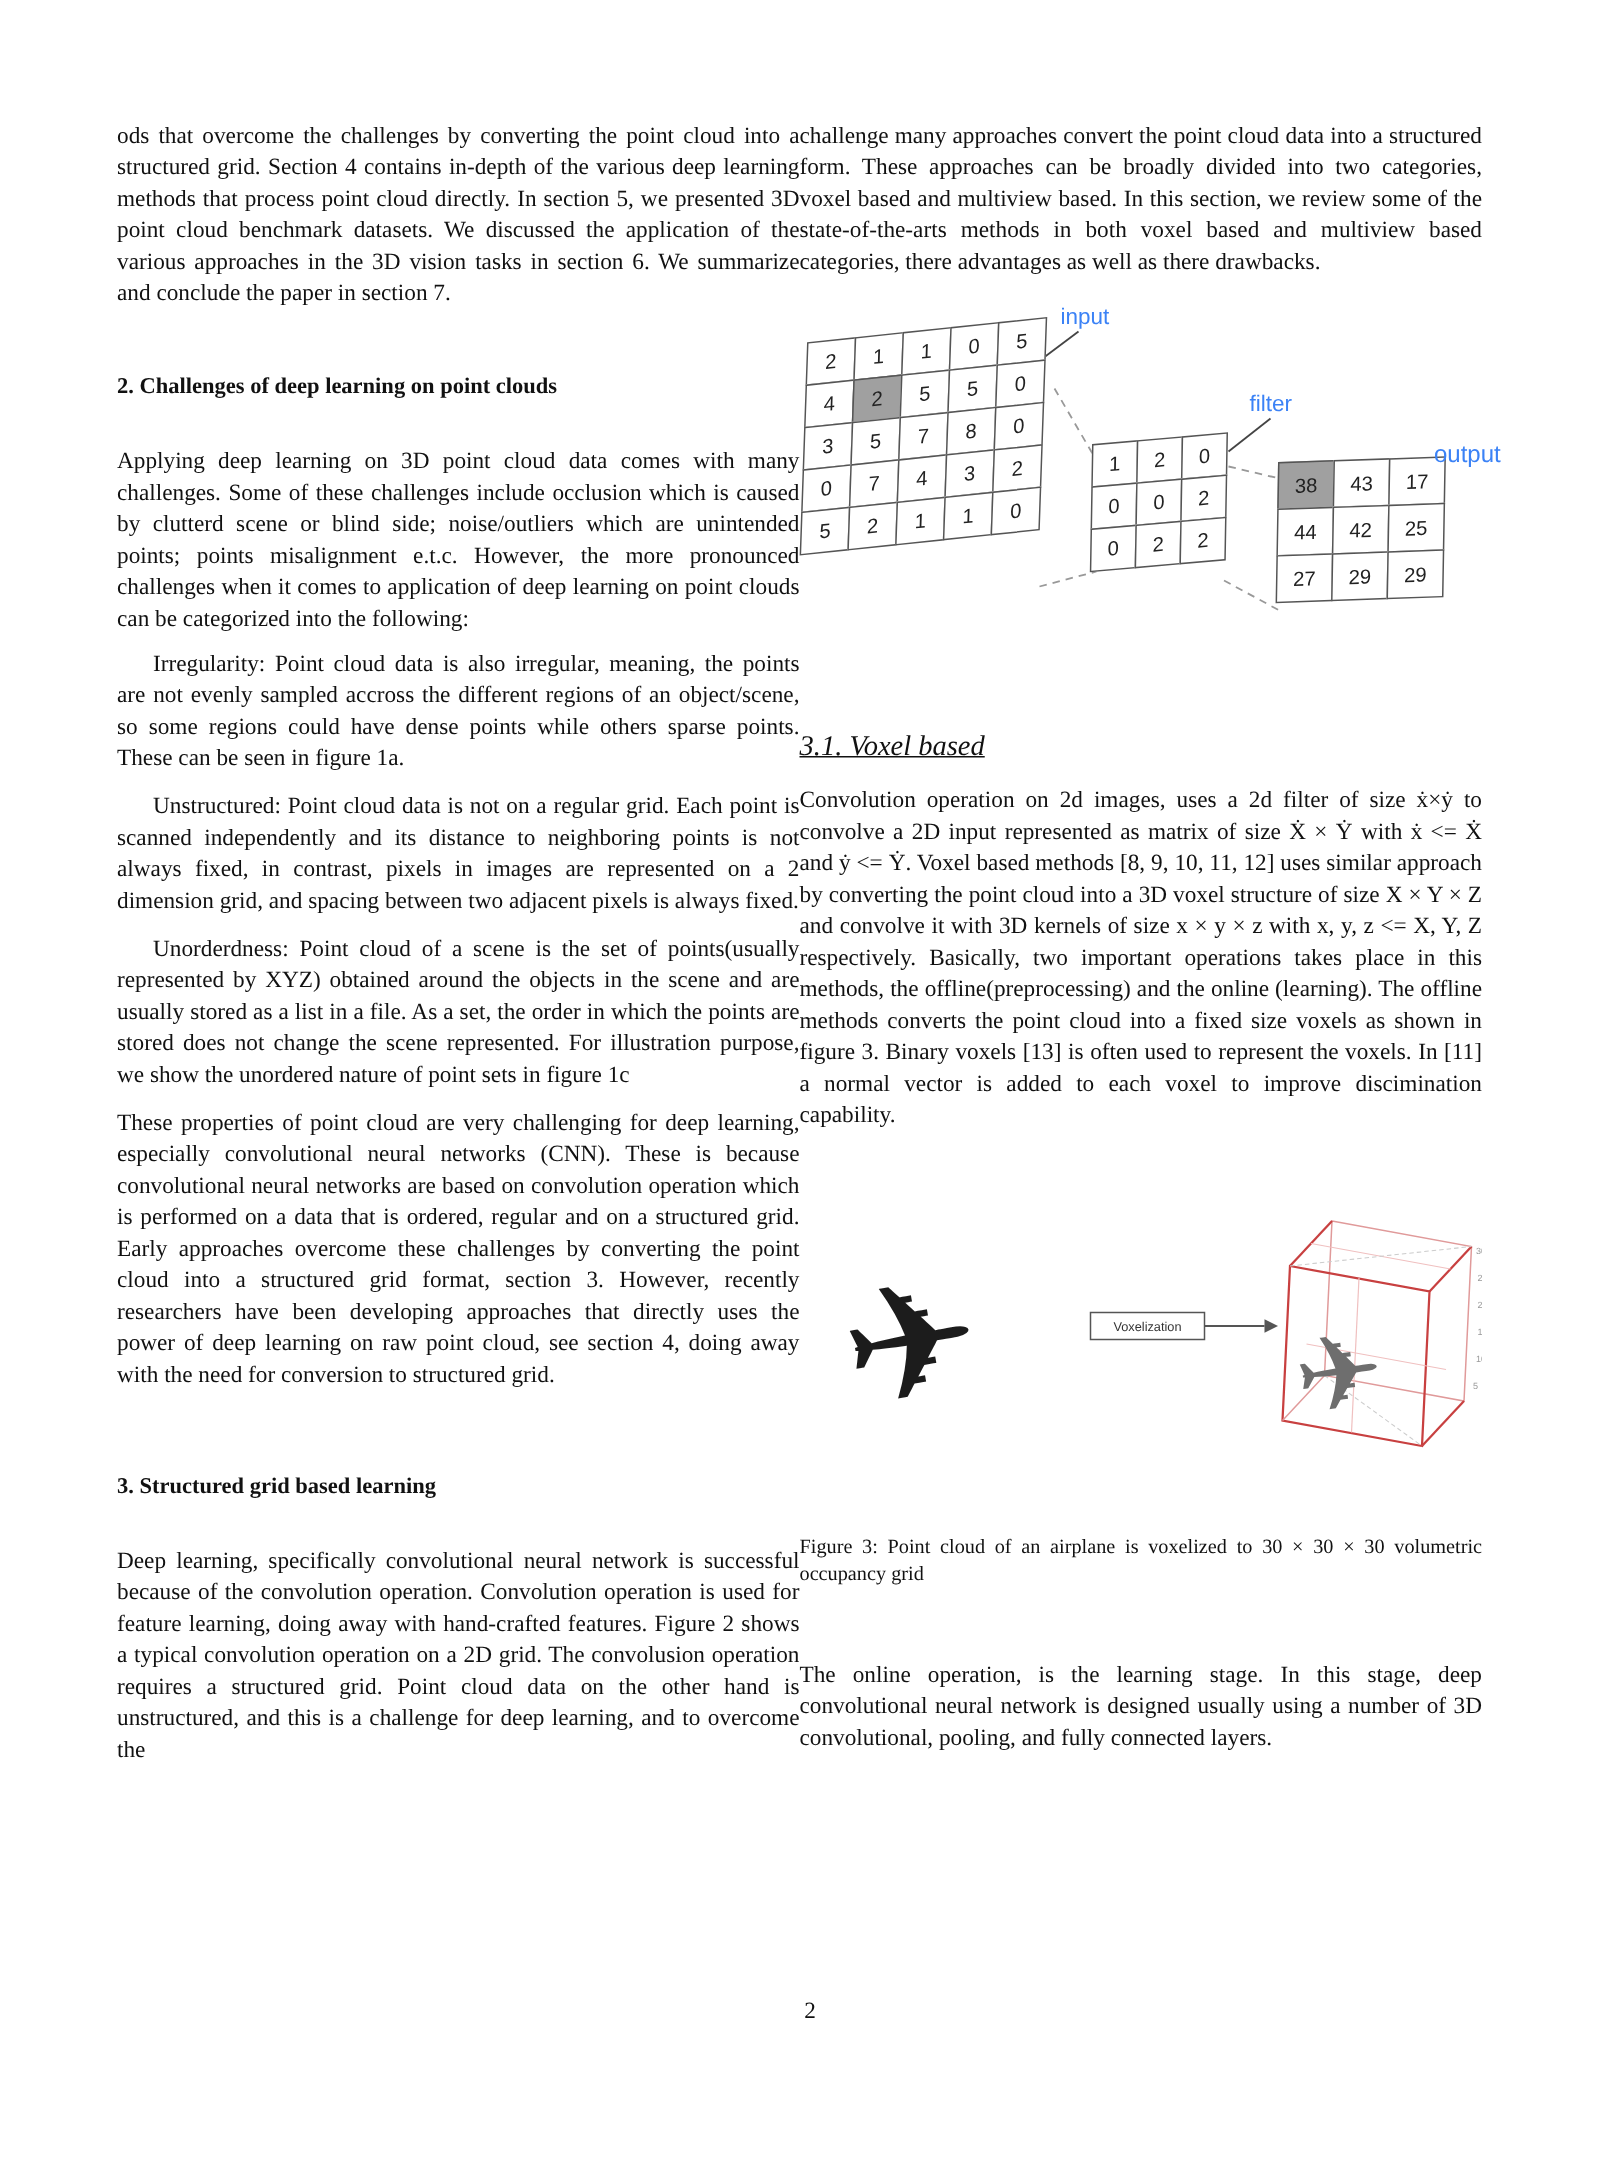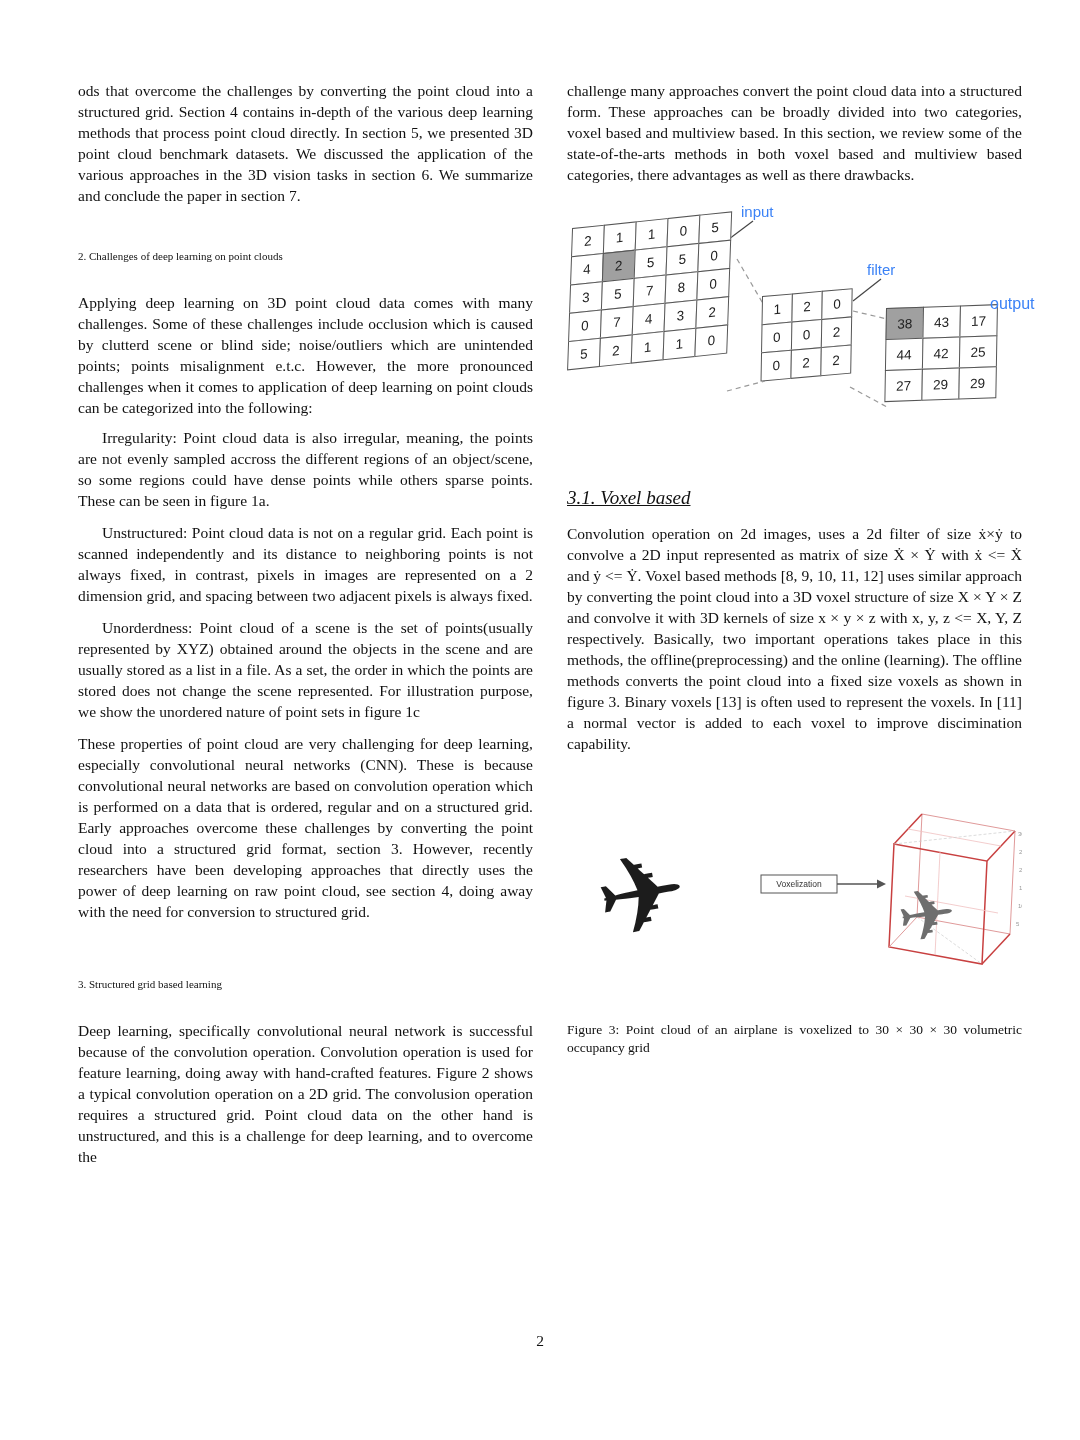--- a/index.html
+++ b/index.html
@@ -6,32 +6,32 @@
   body {
     width:1080px; height:1440px;
     background:#ffffff;
     position:relative;
     font-family:"Liberation Serif", serif;
     color:#111;
     overflow:hidden;
   }
   .content {
     position:absolute; left:78px; top:80px;
-    display:flex; gap:34px;
+    display:flex; 
   }
   .col { width:455px; }
   .para {
     font-size:15.5px; line-height:21px;
     text-align:justify;
     margin:0 0 9px 0;
   }
   .defn { margin:0 0 11px 0; }
   .lead { font-weight:normal;margin-left:24px; }
   h2.sec {
-    font-size:11px; font-weight:normal;
+    font-size:15px; font-weight:bold;
     margin:44px 0 30px 0;
   }
   h2.sec3 { margin-top:56px; }
   h3.subsec {
     font-size:19px; font-weight:normal; font-style:italic;
     margin:26px 0 14px 0;
     text-decoration:underline;
   }
   .figcap {
     font-size:13.5px; line-height:18px;
@@ -242,17 +242,18 @@
           <text x="451" y="132">10</text>
           <text x="452" y="114">15</text>
           <text x="452" y="96">20</text>
           <text x="452" y="78">25</text>
           <text x="451" y="60">30</text>
         </g>
       </svg>
     </div>
     <p class="figcap left">Figure 3: Point cloud of an airplane is voxelized to 30 × 30 × 30 volumetric occupancy grid</p>
 
+    <p class="para" style="margin-top:48px;">The online operation, is the learning stage. In this stage, deep convolutional neural network is designed usually using a number of 3D convolutional, pooling, and fully connected layers.</p>
 
   </div>
 </div>
 
 <div class="page-number">2</div>
 
 </body></html>

